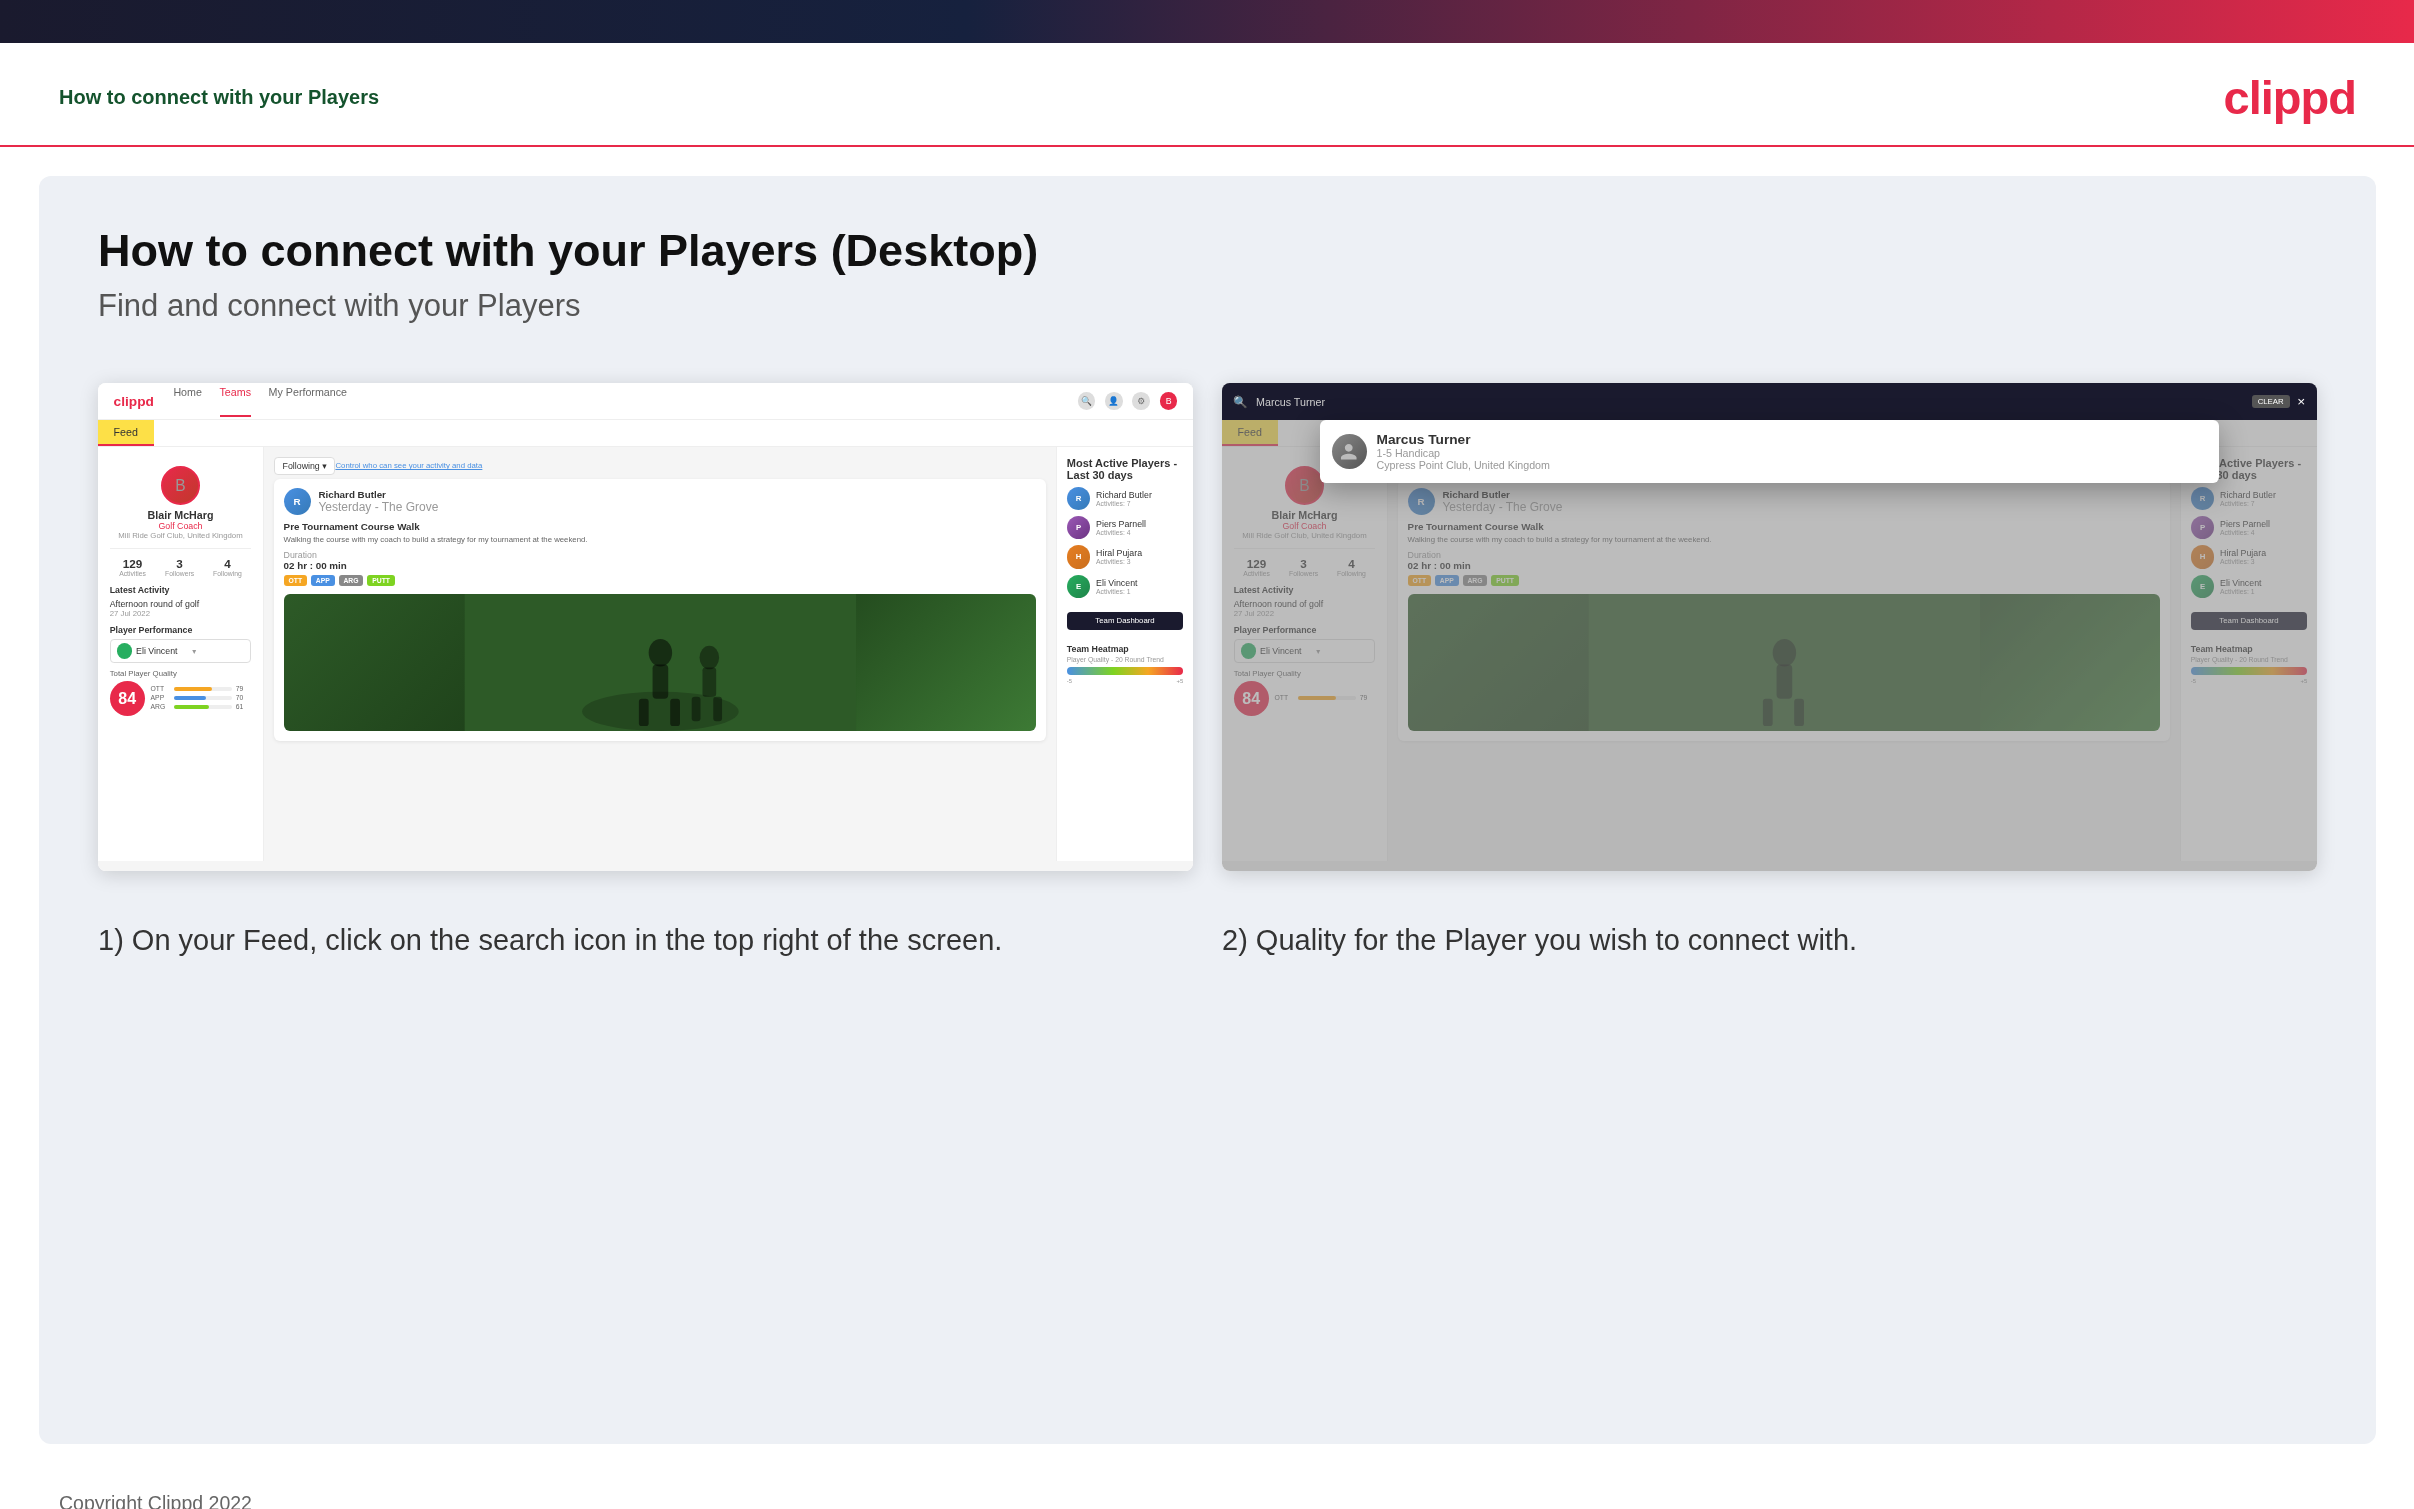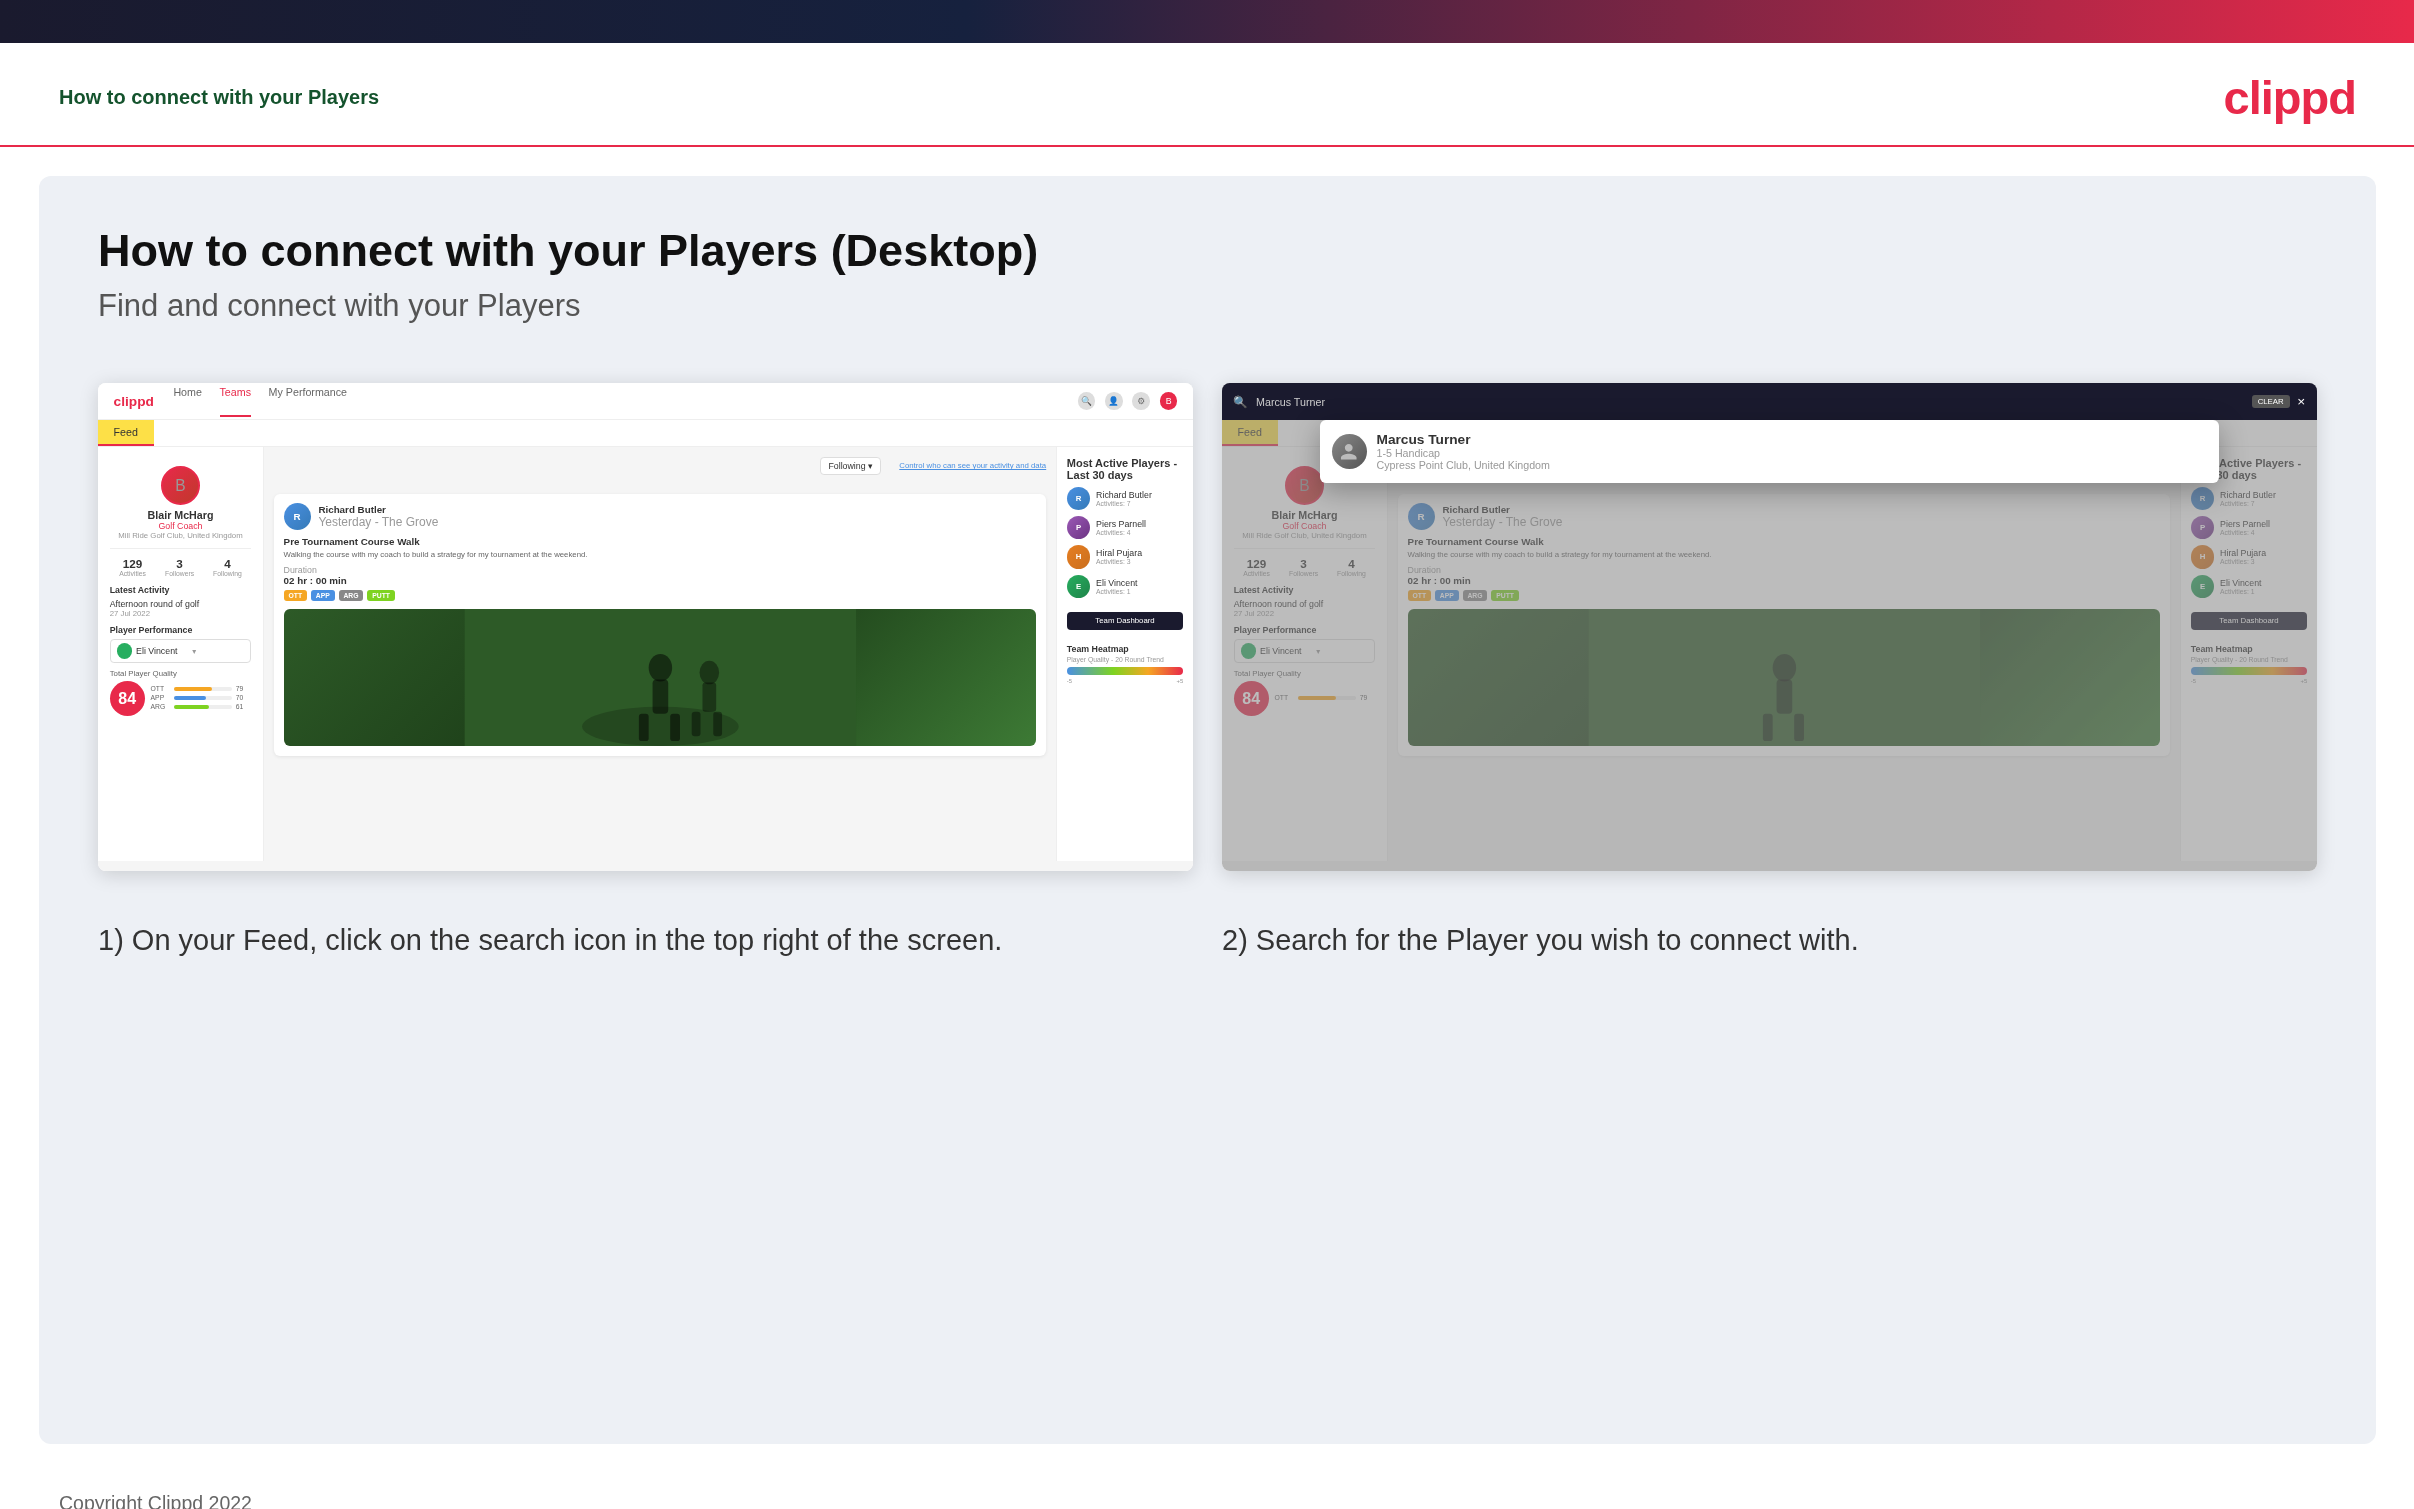--- a/index.html
+++ b/index.html
@@ -318,24 +318,23 @@
 
     
     .app-center {
       flex: 1;
       overflow: hidden;
       padding: 9.8px;
     }
 
     .following-row {
       display: flex;
-      justify-content: flex-end;
-      align-items: center;
-      margin-bottom: 19px;
-      gap: 18px;
+      justify-content: flex-start;
+      align-items: center;
+      margin-bottom: 4px;
     }
 
     .following-btn {
       background: #fff;
       border: 1px solid #ddd;
       padding: 2.9px 7.8px;
       border-radius: 3.9px;
       font-size: 8.8px;
       color: #333;
     }
@@ -1006,21 +1005,21 @@
 
   </div>
 
   <div class="captions-row">
     <div class="caption">
       <span>1)</span>
       <span>On your Feed, click on the search icon in the top right of the screen.</span>
     </div>
     <div class="caption">
       <span>2)</span>
-      <span>Search for the Player you wish to connect with.</span>
+      <span>Quality for the Player you wish to connect with.</span>
     </div>
   </div>
 
 </div>
 
 <div class="footer">
   <span>Copyright Clippd 2022</span>
 </div>
 
 

